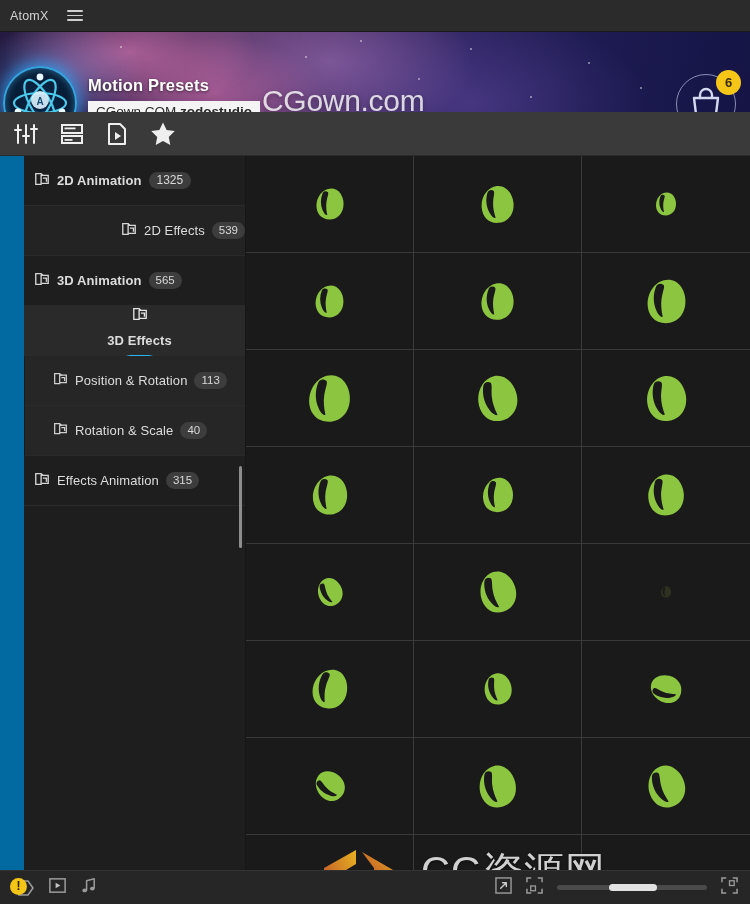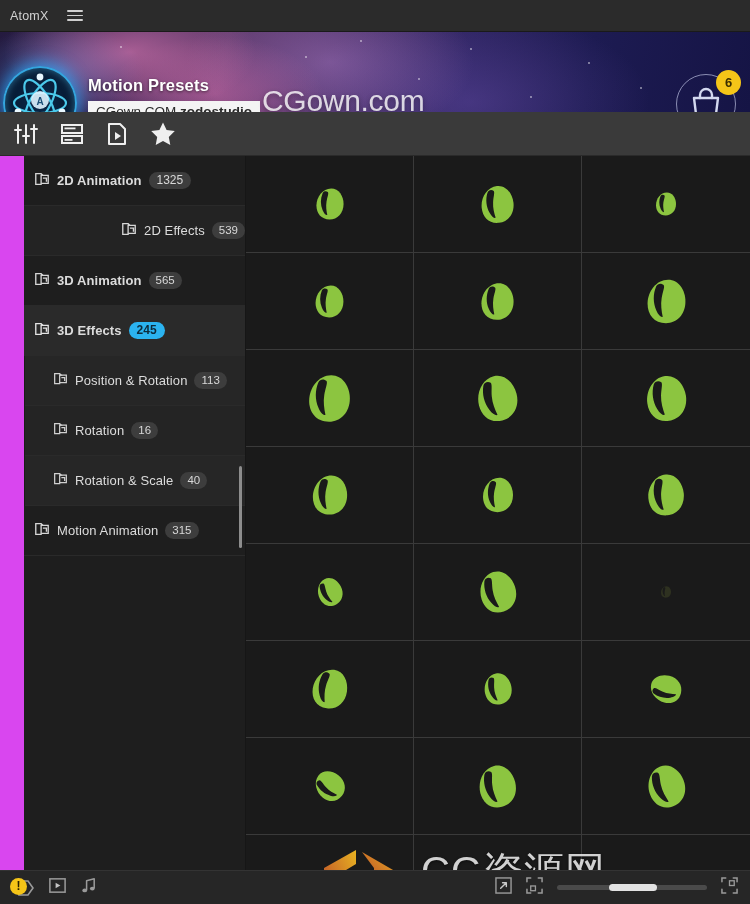--- a/index.html
+++ b/index.html
@@ -2,21 +2,21 @@
 <html><head>
 <meta charset="utf-8">
 <style>
   * { box-sizing: border-box; margin: 0; padding: 0; }
   html, body {
     width: 750px; height: 904px;
     background: #1c1c1c;
     font-family: "Liberation Sans", sans-serif;
     overflow: hidden;
   }
-  #app { position: relative; width: 750px; height: 904px; background: #d946ef; }
+  #app { position: relative; width: 750px; height: 904px; background: #0369a1; }
 
   
   .menubar {
     height: 32px; background: #2b2b2b;
     display: flex; align-items: center; gap: 18px;
     padding-left: 10px;
     border-bottom: 1px solid #1a1a1a;
   }
   .menubar .app-title { color: #d2d2d2; font-size: 12.5px; letter-spacing: .2px; }
   .ham { display: flex; flex-direction: column; justify-content: center; gap: 3px; width: 16px; cursor: pointer; }
@@ -97,21 +97,21 @@
     position: relative; width: 222px; background: #1e1e1e;
     border-right: 1px solid #161616; overflow: hidden;
   }
   .sb-item {
     position: relative; display: flex; align-items: center; gap: 7px;
     height: 50px; padding-left: 10px;
     border-bottom: 1px solid #2a2a2a;
     color: #dcdcdc; cursor: pointer;
   }
   .sb-item.alt { background: #232323; justify-content: flex-end; }
-  .sb-item.sel { background: #2a2a2a; }
+  .sb-item.sel { background: #2a2a2a; flex-direction: column; }
   .sb-item.sub { padding-left: 28px; background: #262626; }
   .sb-item.sub.shade { background: #242424; }
   .sb-label { font-size: 13px; font-weight: bold; letter-spacing: .1px; white-space: nowrap; }
   .sb-label.thin { font-weight: normal; }
   .badge {
     font-size: 12px; color: #d8d8d8; background: #3d3d3d;
     border-radius: 10px; padding: 2.5px 8px 3px 8px; line-height: 1;
   }
   .badge.blue { background: #2bb3f0; color: #0c2c3d; font-weight: bold; }
   .badge.sm { font-size: 11.5px; padding: 2.5px 7px 3px 7px; }
@@ -318,31 +318,20 @@
           <span>
             <svg width="15" height="15" viewBox="0 0 18 18">
               <path d="M2 3 h6 l2 2 h-2 v10 h-6 z" fill="none" stroke="#d0d0d0" stroke-width="1.5"></path>
               <path d="M8 5 h8 v9 h-8" fill="none" stroke="#d0d0d0" stroke-width="1.5"></path>
               <path d="M10 8 l4 0 0 4" fill="none" stroke="#d0d0d0" stroke-width="1.5"></path>
             </svg>
           </span>
           <span class="sb-label thin">Position &amp; Rotation</span>
           <span class="badge sm">113</span>
         </div>
-        <div class="sb-item sub shade">
-          <span>
-            <svg width="15" height="15" viewBox="0 0 18 18">
-              <path d="M2 3 h6 l2 2 h-2 v10 h-6 z" fill="none" stroke="#d0d0d0" stroke-width="1.5"></path>
-              <path d="M8 5 h8 v9 h-8" fill="none" stroke="#d0d0d0" stroke-width="1.5"></path>
-              <path d="M10 8 l4 0 0 4" fill="none" stroke="#d0d0d0" stroke-width="1.5"></path>
-            </svg>
-          </span>
-          <span class="sb-label thin">Rotation</span>
-          <span class="badge sm">16</span>
-        </div>
         <div class="sb-item sub">
           <span>
             <svg width="15" height="15" viewBox="0 0 18 18">
               <path d="M2 3 h6 l2 2 h-2 v10 h-6 z" fill="none" stroke="#d0d0d0" stroke-width="1.5"></path>
               <path d="M8 5 h8 v9 h-8" fill="none" stroke="#d0d0d0" stroke-width="1.5"></path>
               <path d="M10 8 l4 0 0 4" fill="none" stroke="#d0d0d0" stroke-width="1.5"></path>
             </svg>
           </span>
           <span class="sb-label thin">Rotation &amp; Scale</span>
           <span class="badge sm">40</span>
@@ -350,21 +339,21 @@
       </div>
 
       <div class="sb-item">
         <span>
           <svg width="16" height="16" viewBox="0 0 18 18">
             <path d="M2 3 h6 l2 2 h-2 v10 h-6 z" fill="none" stroke="#d6d6d6" stroke-width="1.5"></path>
             <path d="M8 5 h8 v9 h-8" fill="none" stroke="#d6d6d6" stroke-width="1.5"></path>
             <path d="M10 8 l4 0 0 4" fill="none" stroke="#d6d6d6" stroke-width="1.5"></path>
           </svg>
         </span>
-        <span class="sb-label thin">Motion Animation</span>
+        <span class="sb-label thin">Effects Animation</span>
         <span class="badge sm">315</span>
       </div>
 
       <div class="sb-scroll"></div>
     </div>
 
     <div class="gridpane">
       <div class="grid" id="grid">
           <div class="cell">
             <svg class="leaf" width="38" height="38" viewBox="0 0 98 92" style="transform: rotate(0deg);">

